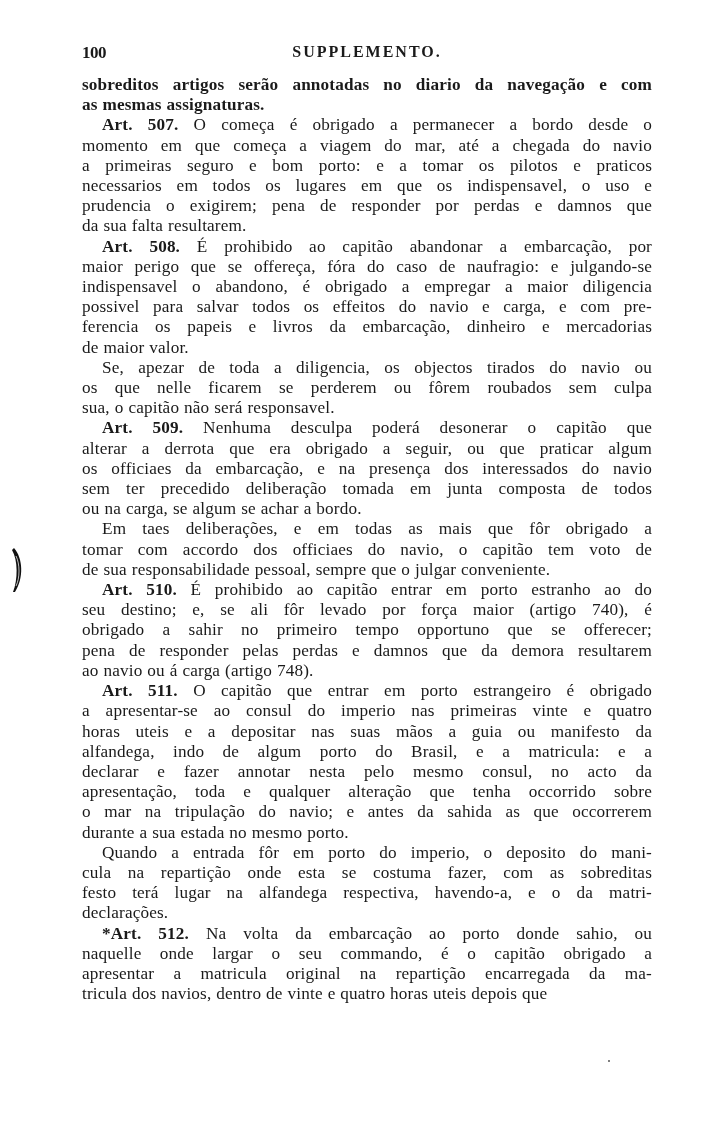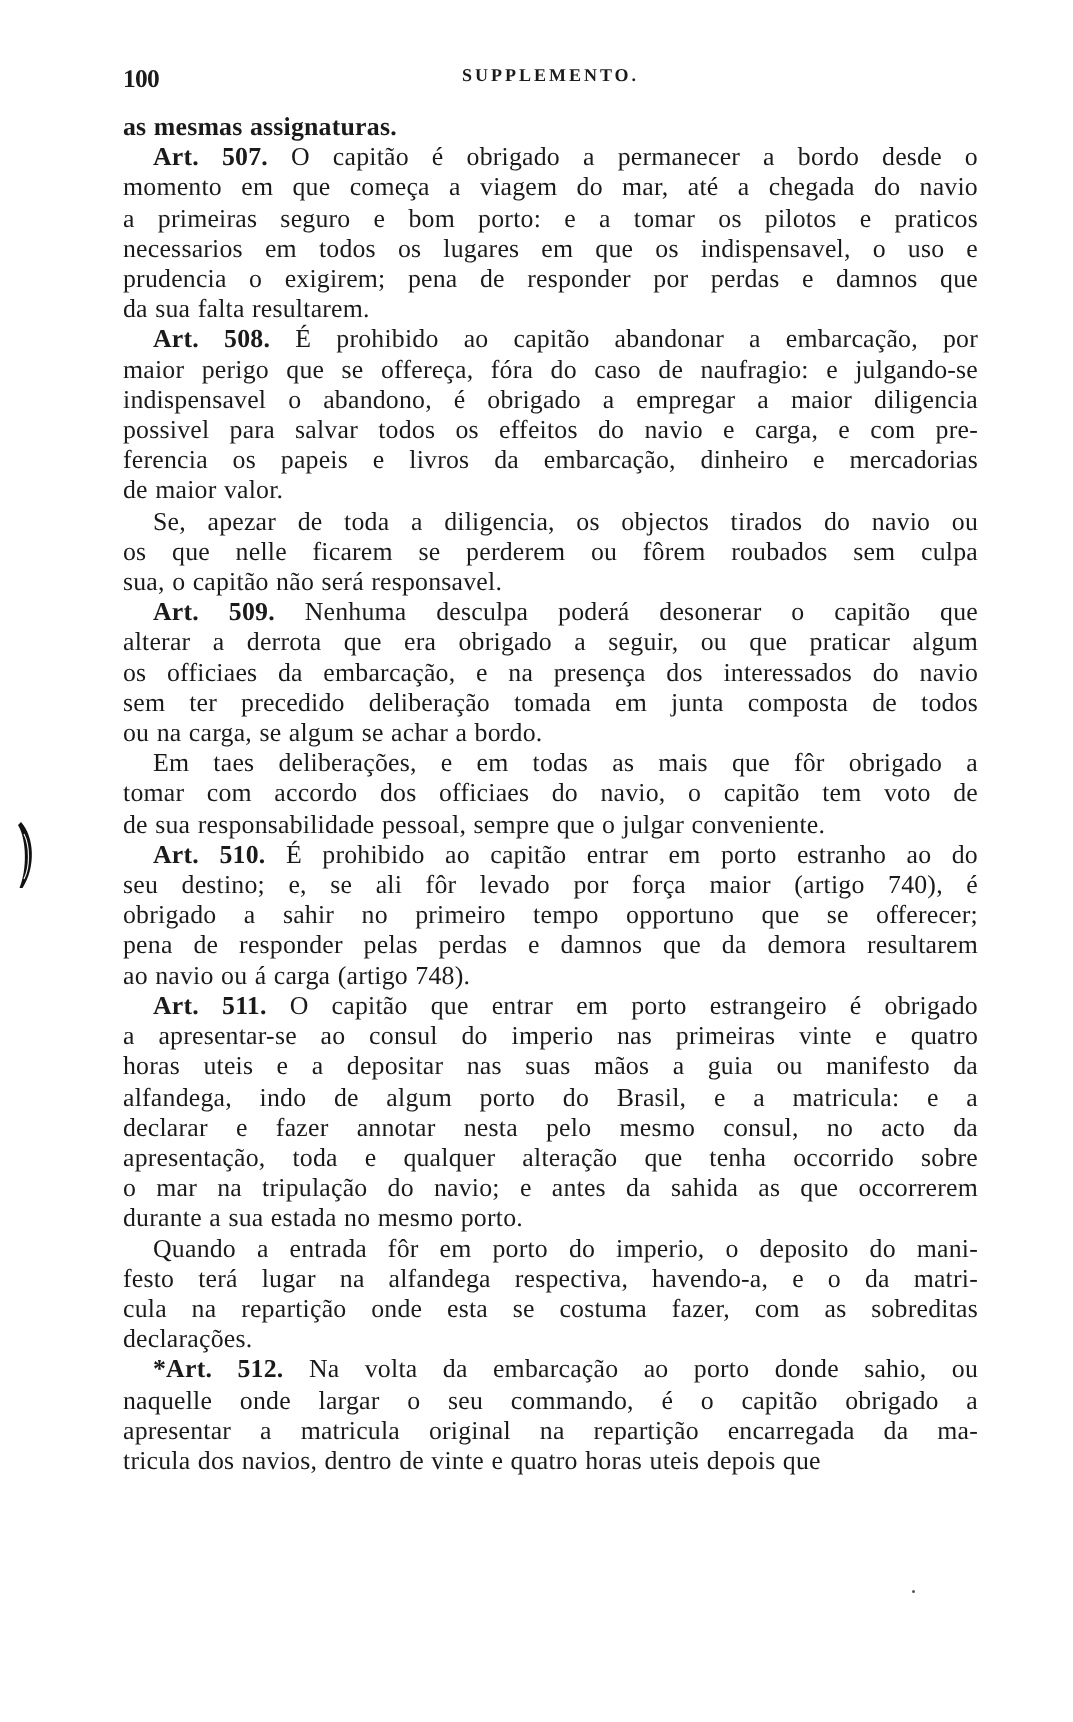--- a/index.html
+++ b/index.html
@@ -33,21 +33,21 @@
     top: 3px;
     font-size: 17px;
     letter-spacing: -0.5px;
   }
   .running-title {
     position: absolute;
     left: 0;
     right: 0;
     top: 3px;
     text-align: center;
-    font-size: 12px;
+    font-size: 16px;
     letter-spacing: 2px;
   }
   .body-text {
     margin-top: 9px;
   }
   .para {
     margin: 0;
     font-family: "Liberation Serif", "DejaVu Serif", serif;
     font-size: 17.2px;
     line-height: 20.2px;
@@ -79,24 +79,25 @@
 <body>
 
 <div class="page">
   <div class="running-head">
     <span class="page-number">100</span>
     <span class="running-title">SUPPLEMENTO.</span>
   </div>
 
   <div class="body-text" id="body-text">
       <div class="para bold">
+        <span class="line"><span>sobreditos artigos serão annotadas no diario da navegação e com</span></span>
         <span class="line last"><span>as mesmas assignaturas.</span></span>
       </div>
       <div class="para">
-        <span class="line" style="padding-left: 20px;"><span class="art-num">Art. 507.</span> <span>O capitão é obrigado a permanecer a bordo desde o</span></span>
+        <span class="line" style="padding-left: 20px;"><span class="art-num">Art. 507.</span> <span>O começa é obrigado a permanecer a bordo desde o</span></span>
         <span class="line"><span>momento em que começa a viagem do mar, até a chegada do navio</span></span>
         <span class="line"><span>a primeiras seguro e bom porto: e a tomar os pilotos e praticos</span></span>
         <span class="line"><span>necessarios em todos os lugares em que os indispensavel, o uso e</span></span>
         <span class="line"><span>prudencia o exigirem; pena de responder por perdas e damnos que</span></span>
         <span class="line last"><span>da sua falta resultarem.</span></span>
       </div>
       <div class="para">
         <span class="line" style="padding-left: 20px;"><span class="art-num">Art. 508.</span> <span>É prohibido ao capitão abandonar a embarcação, por</span></span>
         <span class="line"><span>maior perigo que se offereça, fóra do caso de naufragio: e julgando-se</span></span>
         <span class="line"><span>indispensavel o abandono, é obrigado a empregar a maior diligencia</span></span>
@@ -133,22 +134,22 @@
         <span class="line"><span>a apresentar-se ao consul do imperio nas primeiras vinte e quatro</span></span>
         <span class="line"><span>horas uteis e a depositar nas suas mãos a guia ou manifesto da</span></span>
         <span class="line"><span>alfandega, indo de algum porto do Brasil, e a matricula: e a</span></span>
         <span class="line"><span>declarar e fazer annotar nesta pelo mesmo consul, no acto da</span></span>
         <span class="line"><span>apresentação, toda e qualquer alteração que tenha occorrido sobre</span></span>
         <span class="line"><span>o mar na tripulação do navio; e antes da sahida as que occorrerem</span></span>
         <span class="line last"><span>durante a sua estada no mesmo porto.</span></span>
       </div>
       <div class="para">
         <span class="line" style="padding-left: 20px;"><span>Quando a entrada fôr em porto do imperio, o deposito do mani-</span></span>
+        <span class="line"><span>cula na repartição onde esta se costuma fazer, com as sobreditas</span></span>
         <span class="line"><span>festo terá lugar na alfandega respectiva, havendo-a, e o da matri-</span></span>
-        <span class="line"><span>cula na repartição onde esta se costuma fazer, com as sobreditas</span></span>
         <span class="line last"><span>declarações.</span></span>
       </div>
       <div class="para">
         <span class="line" style="padding-left: 20px;"><span class="art-num">*Art. 512.</span> <span>Na volta da embarcação ao porto donde sahio, ou</span></span>
         <span class="line"><span>naquelle onde largar o seu commando, é o capitão obrigado a</span></span>
         <span class="line"><span>apresentar a matricula original na repartição encarregada da ma-</span></span>
         <span class="line last"><span>tricula dos navios, dentro de vinte e quatro horas uteis depois que</span></span>
       </div>
     </div>
 </div>

